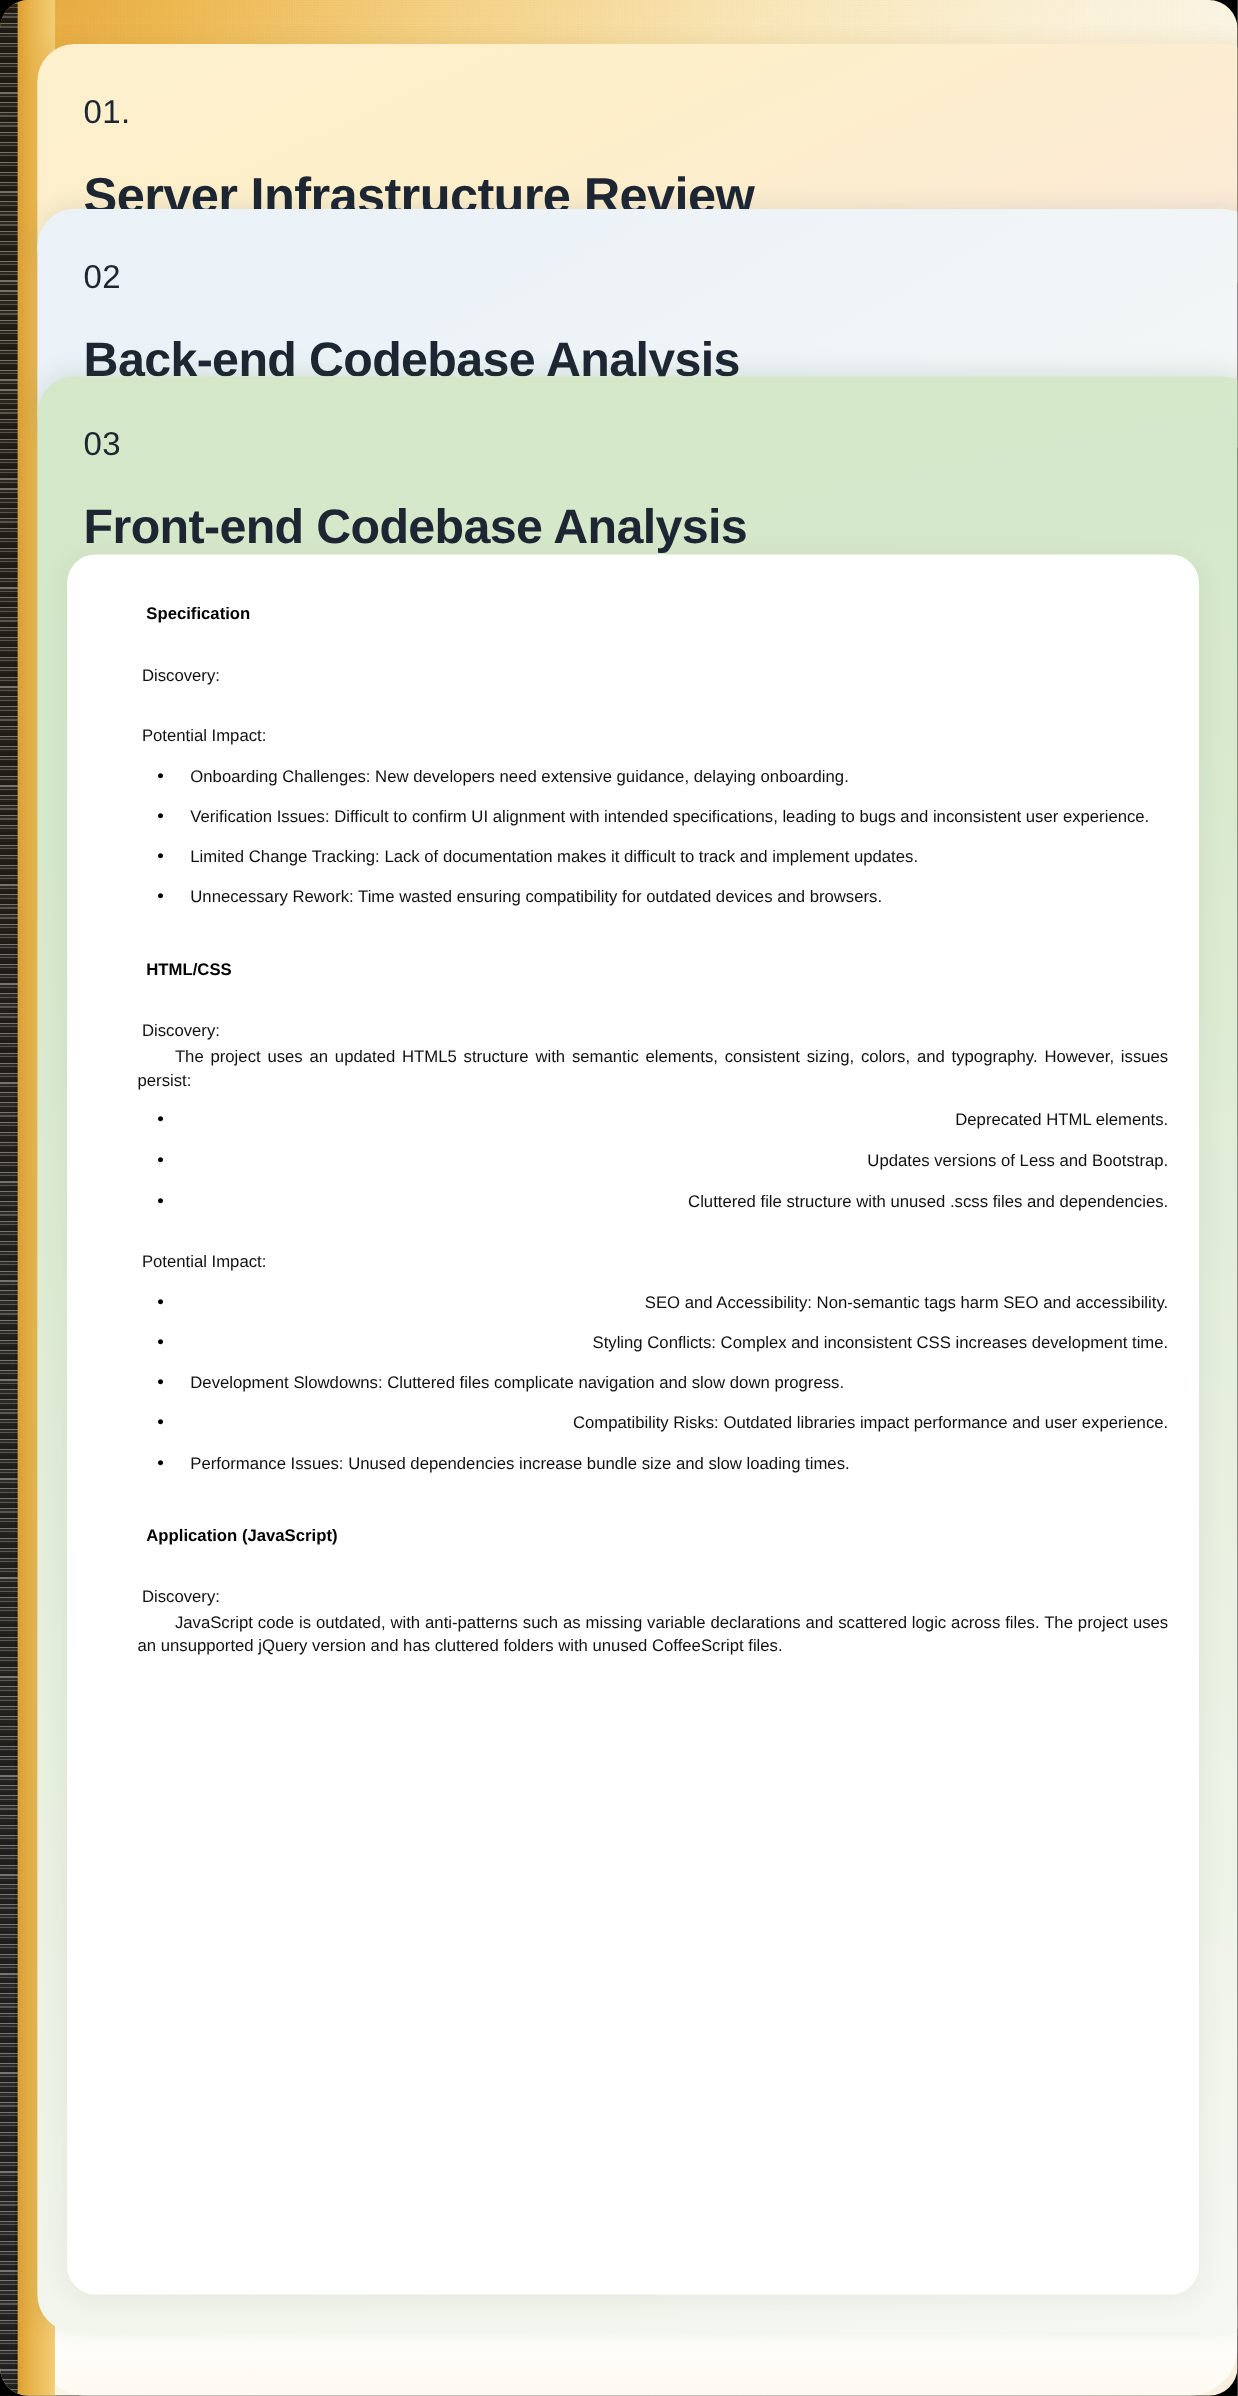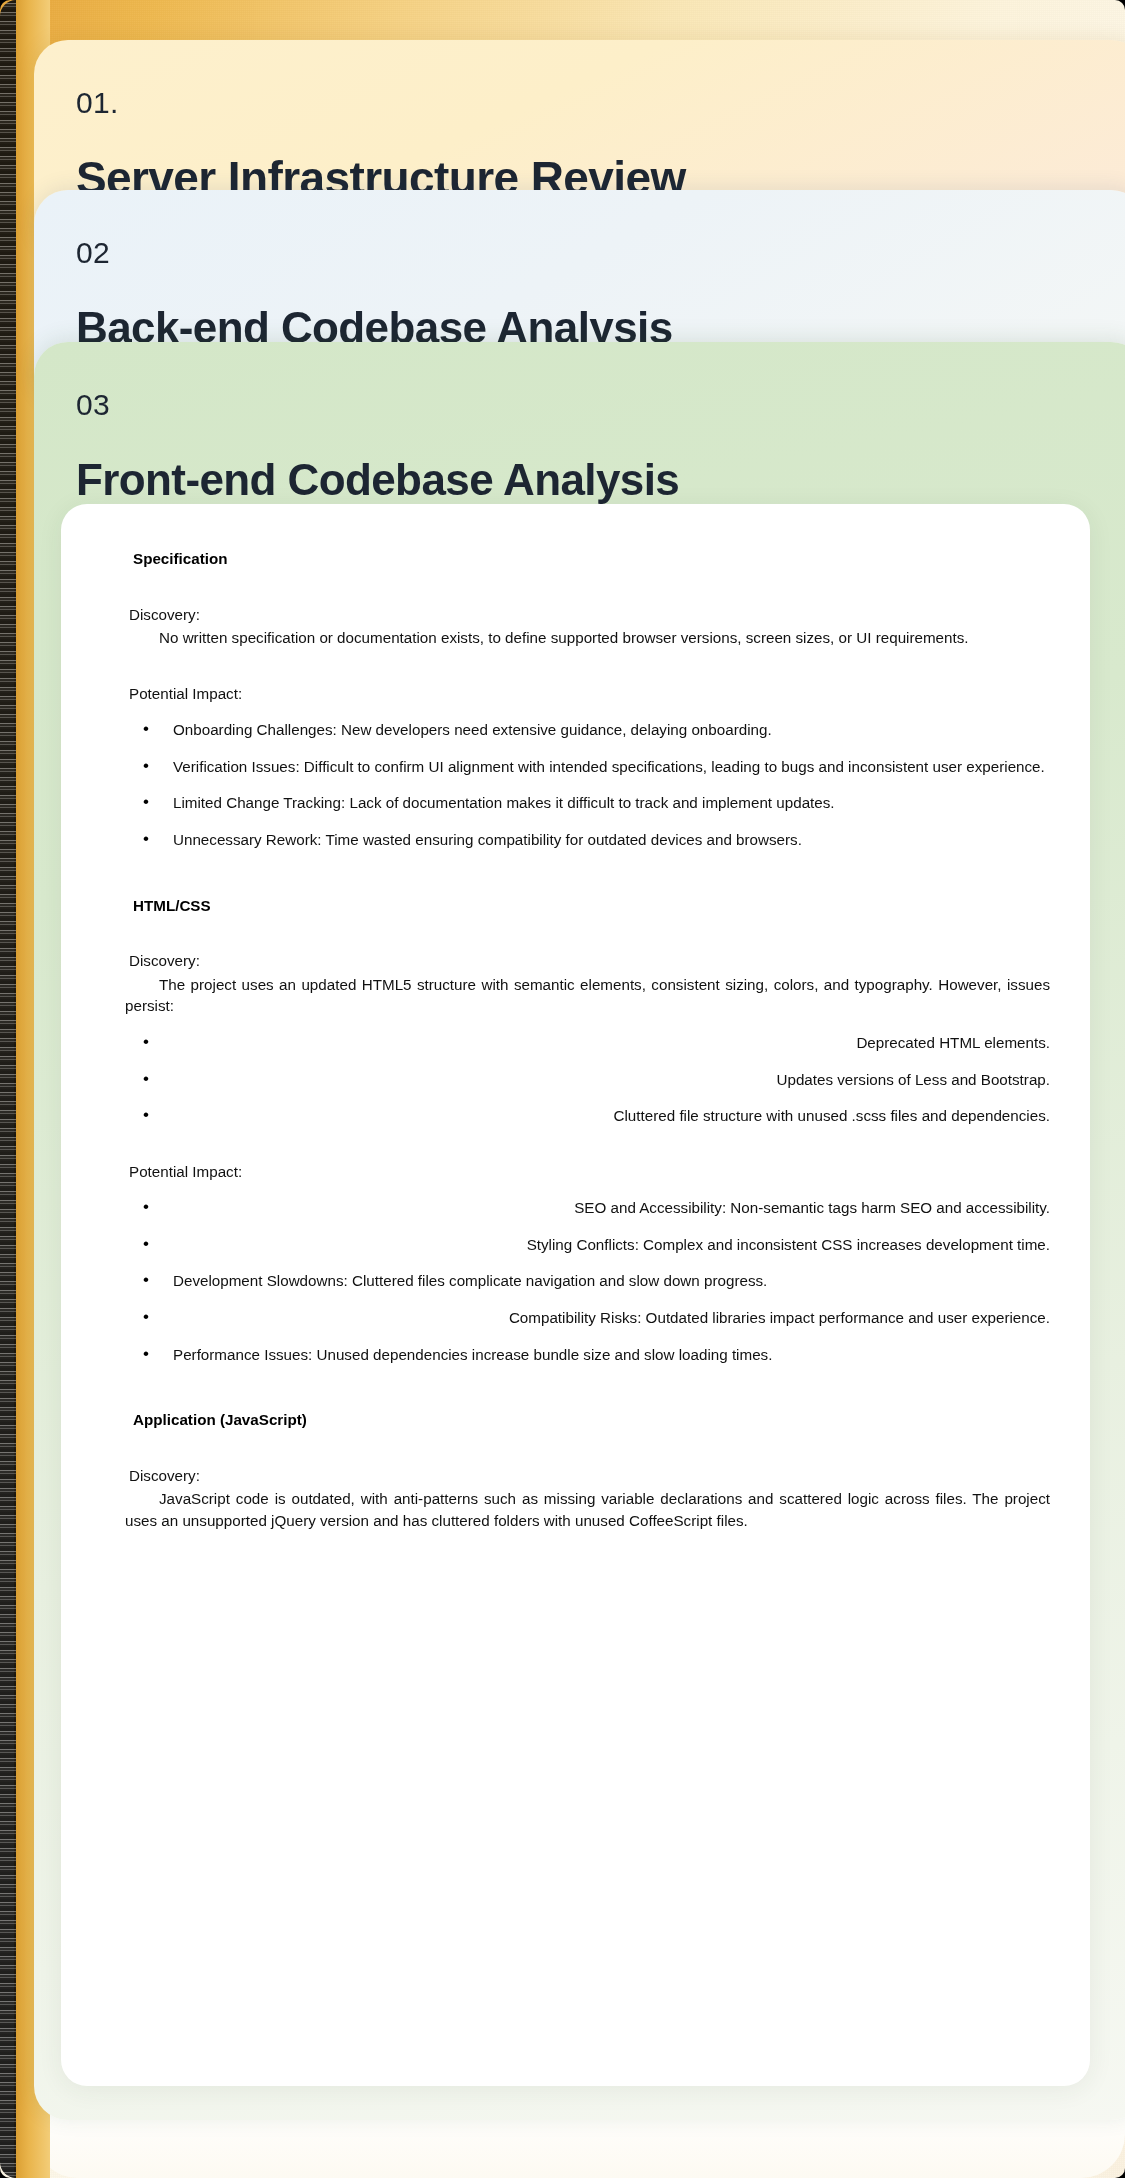--- a/index.html
+++ b/index.html
@@ -24,21 +24,21 @@
       linear-gradient(118deg,
         #e8a63a 0%,
         #efb94f 7%,
         #f6d284 18%,
         #fae7b6 30%,
         #fdf4dc 44%,
         #fdf8ec 56%,
         #fefbf4 70%,
         #fdfaf3 84%,
         #fbf2e0 100%);
-    border-radius: 10px;
+    border-radius: 26px;
     overflow: hidden;
   }
 
   
   .frame::after {
     content: "";
     position: absolute;
     inset: 0;
     pointer-events: none;
     background-image:
@@ -135,21 +135,21 @@
   
   .content-panel {
     position: absolute;
     left: 27px;
     right: 55px;
     top: 162px;
     bottom: 34px;
     background: #ffffff;
     border-radius: 26px;
     box-shadow: 0 4px 26px rgba(40,60,40,.07);
-    padding: 44px 40px 60px 64px;
+    padding: 44px 28px 60px 64px;
     overflow: hidden;
   }
 
   .doc { font-size: 15.2px; color: #111; line-height: 1.42; }
 
   .doc h3 {
     font-size: 15.2px;
     font-weight: 700;
     color: #000;
     margin: 0 0 0 8px;
@@ -233,21 +233,20 @@
       <div class="card-title">Front-end Codebase Analysis</div>
 
       <div class="content-panel">
         <div class="doc">
 
           <h3>Specification</h3>
 
           <div class="spacer-md"></div>
 
           <div class="lead">Discovery:</div>
-          <p class="para">No written specification or documentation exists, to define supported browser versions, screen sizes, or UI requirements.</p>
 
           <div class="spacer-md"></div>
 
           <div class="lead">Potential Impact:</div>
           <ul class="bullets">
             <li>Onboarding Challenges: New developers need extensive guidance, delaying onboarding.</li>
             <li>Verification Issues: Difficult to confirm UI alignment with intended specifications, leading to bugs and inconsistent user experience.</li>
             <li>Limited Change Tracking: Lack of documentation makes it difficult to track and implement updates.</li>
             <li>Unnecessary Rework: Time wasted ensuring compatibility for outdated devices and browsers.</li>
           </ul>

